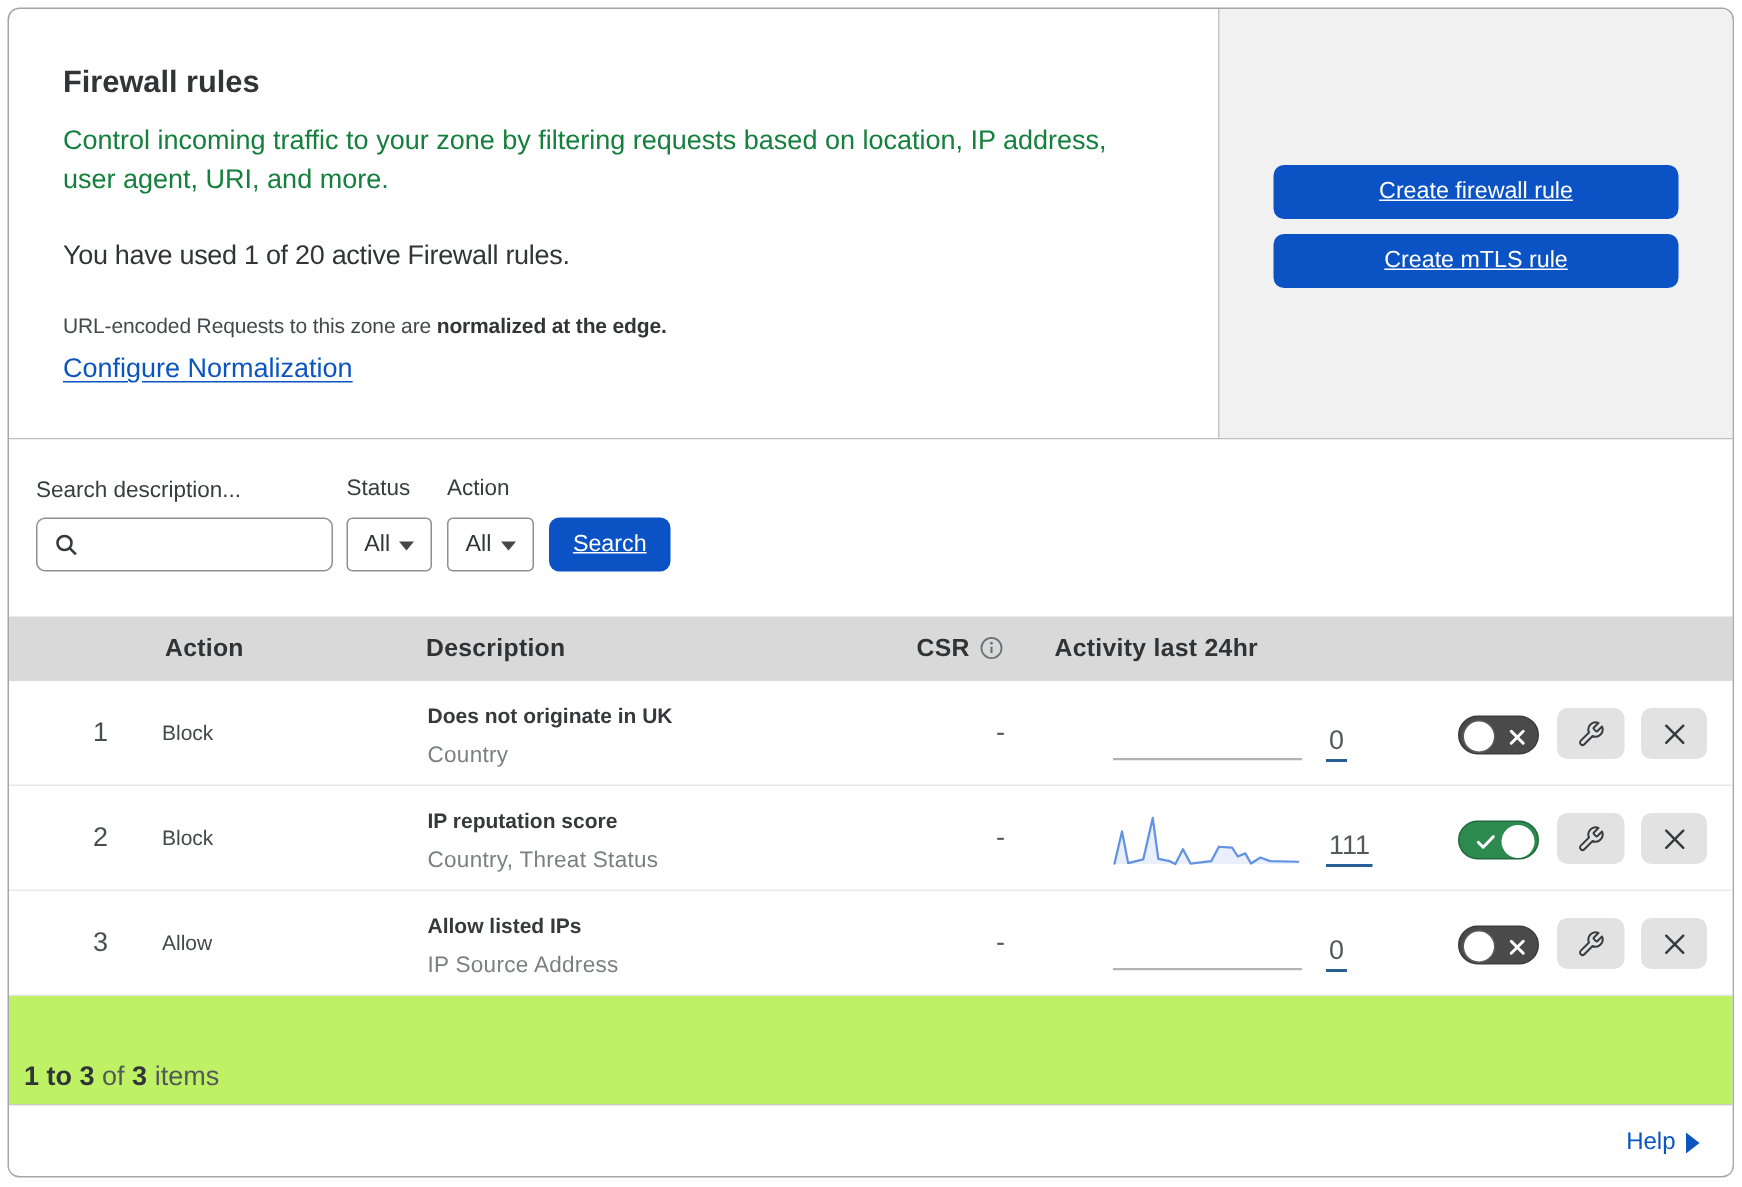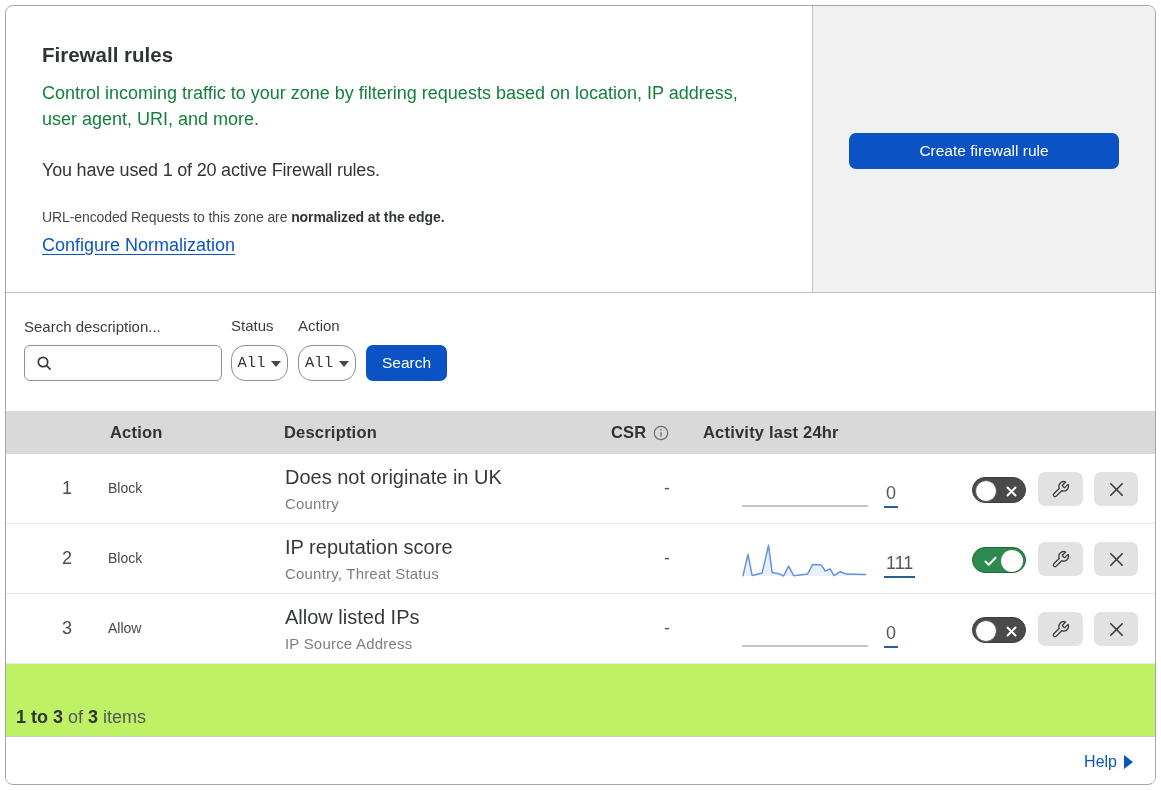--- a/index.html
+++ b/index.html
@@ -21,40 +21,40 @@
   .norm b { color: #313538; }
   .cfg-link { position: absolute; left: 36px; top: 228px; font-size: 18px; line-height: 22px; }
   a.link { color: #0b55c0; text-decoration: underline; text-underline-offset: 3px; cursor: pointer; }
   .cta {
     flex: 1; background: #f1f1f1;
     display: flex; flex-direction: column; align-items: center; justify-content: center; gap: 10px; padding-top: 3px;
   }
   .btn-primary {
     display: flex; align-items: center; justify-content: center;
     background: #0b53c5; color: #fff; border: none; border-radius: 7px;
-    font-family: inherit; font-size: 15.5px; cursor: pointer;
+    font-family: inherit; font-size: 15.5px; cursor: pointer; text-decoration: underline;
   }
   .cta .btn-primary { width: 270px; height: 36px; }
 
   
   .filters { position: relative; height: 118px; background: #fff; }
   .f-label { position: absolute; color: #3a3d3f; }
   .lbl-search { left: 18px; top: 25px; font-size: 15px; line-height: 18px; }
   .lbl-status { left: 225px; top: 24px; font-size: 15px; line-height: 18px; }
   .lbl-action { left: 292px; top: 24px; font-size: 15px; line-height: 18px; }
   .search-box {
     position: absolute; left: 18px; top: 52px; width: 198px; height: 36px;
     border: 1px solid #8f8f8f; border-radius: 6px; background: #fff;
     display: flex; align-items: center; padding-left: 11px;
   }
   .search-field { flex: 1; min-width: 0; border: none; outline: none; background: transparent; font-family: inherit; font-size: 15px; color: #36393a; margin-left: 8px; height: 30px; }
   .select {
-    position: absolute; top: 52px; height: 36px; border: 1px solid #8f8f8f; border-radius: 14px;
+    position: absolute; top: 52px; height: 36px; border: 1px solid #8f8f8f; border-radius: 4px;
     background: #fff; display: flex; align-items: center; justify-content: center; gap: 6px;
-    font-size: 15.5px; color: #313538; cursor: pointer; font-family: Liberation Mono, monospace;
+    font-size: 15.5px; color: #313538; cursor: pointer;
   }
   .sel-status { left: 225px; width: 57px; }
   .sel-action { left: 292px; width: 58px; }
   .caret { width: 0; height: 0; border-left: 5px solid transparent; border-right: 5px solid transparent; border-top: 6px solid #44484a; margin-top: 2px; }
   .btn-search { position: absolute; left: 360px; top: 52px; width: 81px; height: 36px; }
   .btn-ordering {
     position: absolute; left: 1008px; top: 48px; width: 124px; height: 40px;
     background: #dcdcdc; border: 1px solid #c6c6c6; border-radius: 6px;
     display: flex; align-items: center; justify-content: center; gap: 13px;
     font-family: inherit; font-size: 16px; letter-spacing: -0.2px; color: #313538; cursor: pointer;
@@ -66,21 +66,21 @@
   .th-action { left: 104px; }
   .th-desc { left: 278px; }
   .th-csr { left: 605px; }
   .th-activity { left: 697px; }
   .info-ic { display: inline-block; vertical-align: -2.5px; margin-left: 7px; }
 
   .row { position: relative; height: 70px; border-bottom: 1px solid #e7e7e7; background: #fff; }
   .c-index { position: absolute; left: 34px; width: 54px; top: 0; line-height: 69px; text-align: center; font-size: 18px; color: #4a4d4f; }
   .c-action { position: absolute; left: 102px; top: 0; line-height: 69px; font-size: 14px; color: #45484a; }
   .c-desc { position: absolute; left: 279px; top: 12px; }
-  .d1 { font-size: 20px; line-height: 23px; color: #36393a; }
+  .d1 { font-size: 14px; line-height: 23px; color: #36393a; font-weight: bold; }
   .d2 { font-size: 15px; letter-spacing: 0.2px; line-height: 19px; margin-top: 5px; color: #7c7f81; }
   .c-csr { position: absolute; left: 634px; width: 54px; top: 0; line-height: 69px; text-align: center; font-size: 18px; color: #55585a; }
   .c-spark { position: absolute; left: 736px; top: 18px; width: 126px; height: 36px; }
   .c-count {
     position: absolute; left: 878px; top: 27px; font-size: 18px; line-height: 24px; color: #55585a;
     border-bottom: 2px solid #2a5e96; padding: 0 2px 1px; cursor: pointer; text-decoration: none;
   }
 
   .toggle { position: absolute; left: 966px; top: 23px; width: 54px; height: 26px; border-radius: 13px; cursor: pointer; }
   .toggle .knob { position: absolute; top: 2px; width: 22px; height: 22px; border-radius: 50%; background: #fff; }
@@ -120,20 +120,21 @@
   <div class="top">
     <div class="intro">
       <h1 class="page-title">Firewall rules</h1>
       <p class="desc">Control incoming traffic to your zone by filtering requests based on location, IP address, user agent, URI, and more.</p>
       <p class="usage">You have used 1 of 20 active Firewall rules.</p>
       <p class="norm"><span>URL-encoded Requests to this zone are</span> <b>normalized at the edge.</b></p>
       <div class="cfg-link"><a class="link">Configure Normalization</a></div>
     </div>
     <div class="cta">
       <button class="btn-primary">Create firewall rule</button>
+      <button class="btn-primary">Create mTLS rule</button>
     </div>
   </div>
 
   <div class="filters">
     <label class="f-label lbl-search">Search description...</label>
     <div class="search-box">
       <svg width="17" height="17" viewBox="0 0 17 17" fill="none" stroke="#37393b" stroke-width="1.7">
           <circle cx="7" cy="7" r="4.7"></circle>
           <line x1="10.6" y1="10.6" x2="14.6" y2="14.6"></line>
         </svg>

